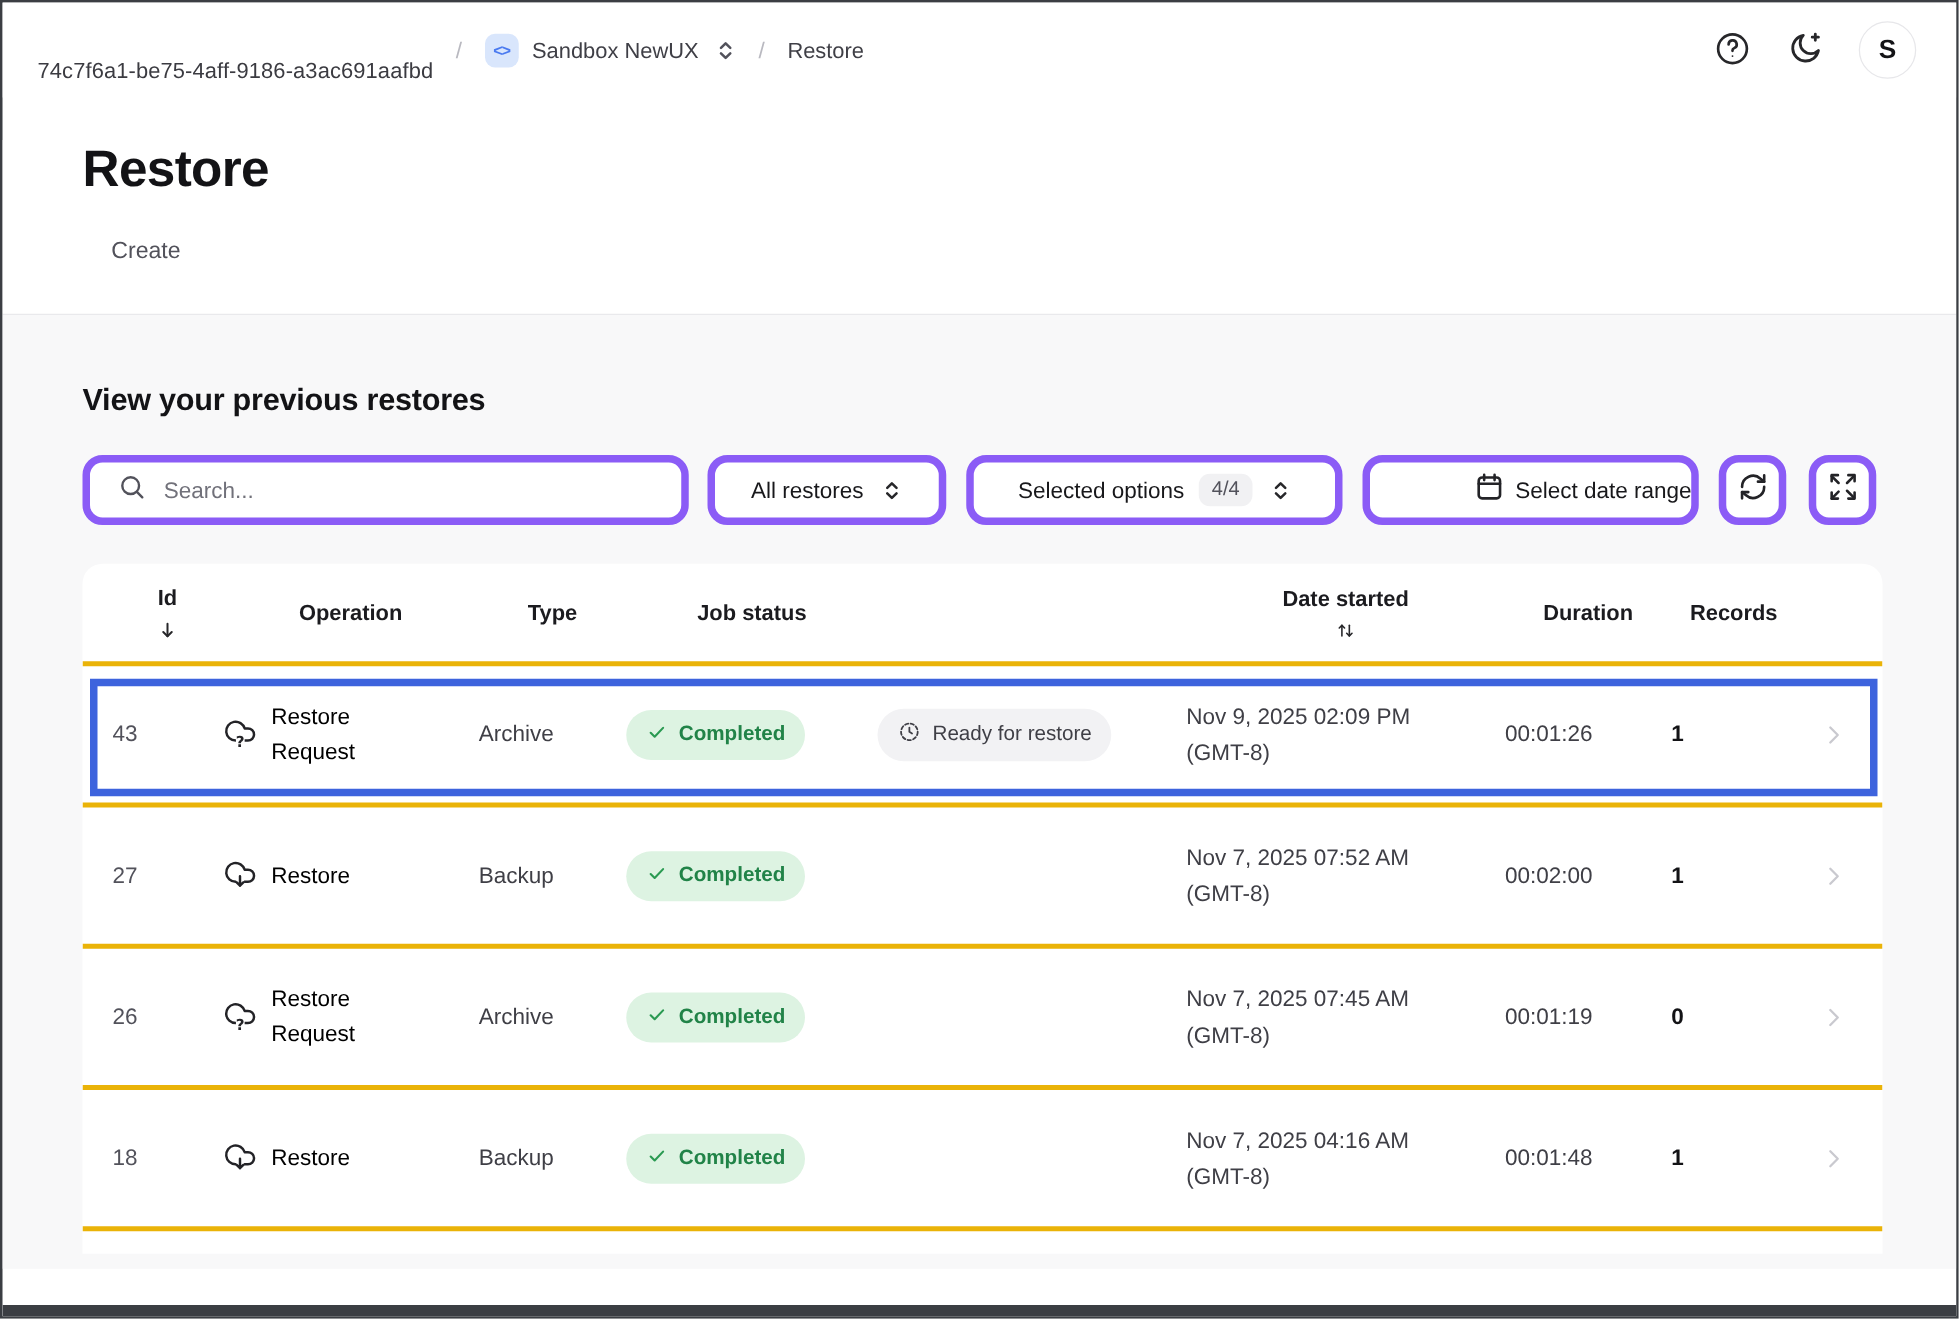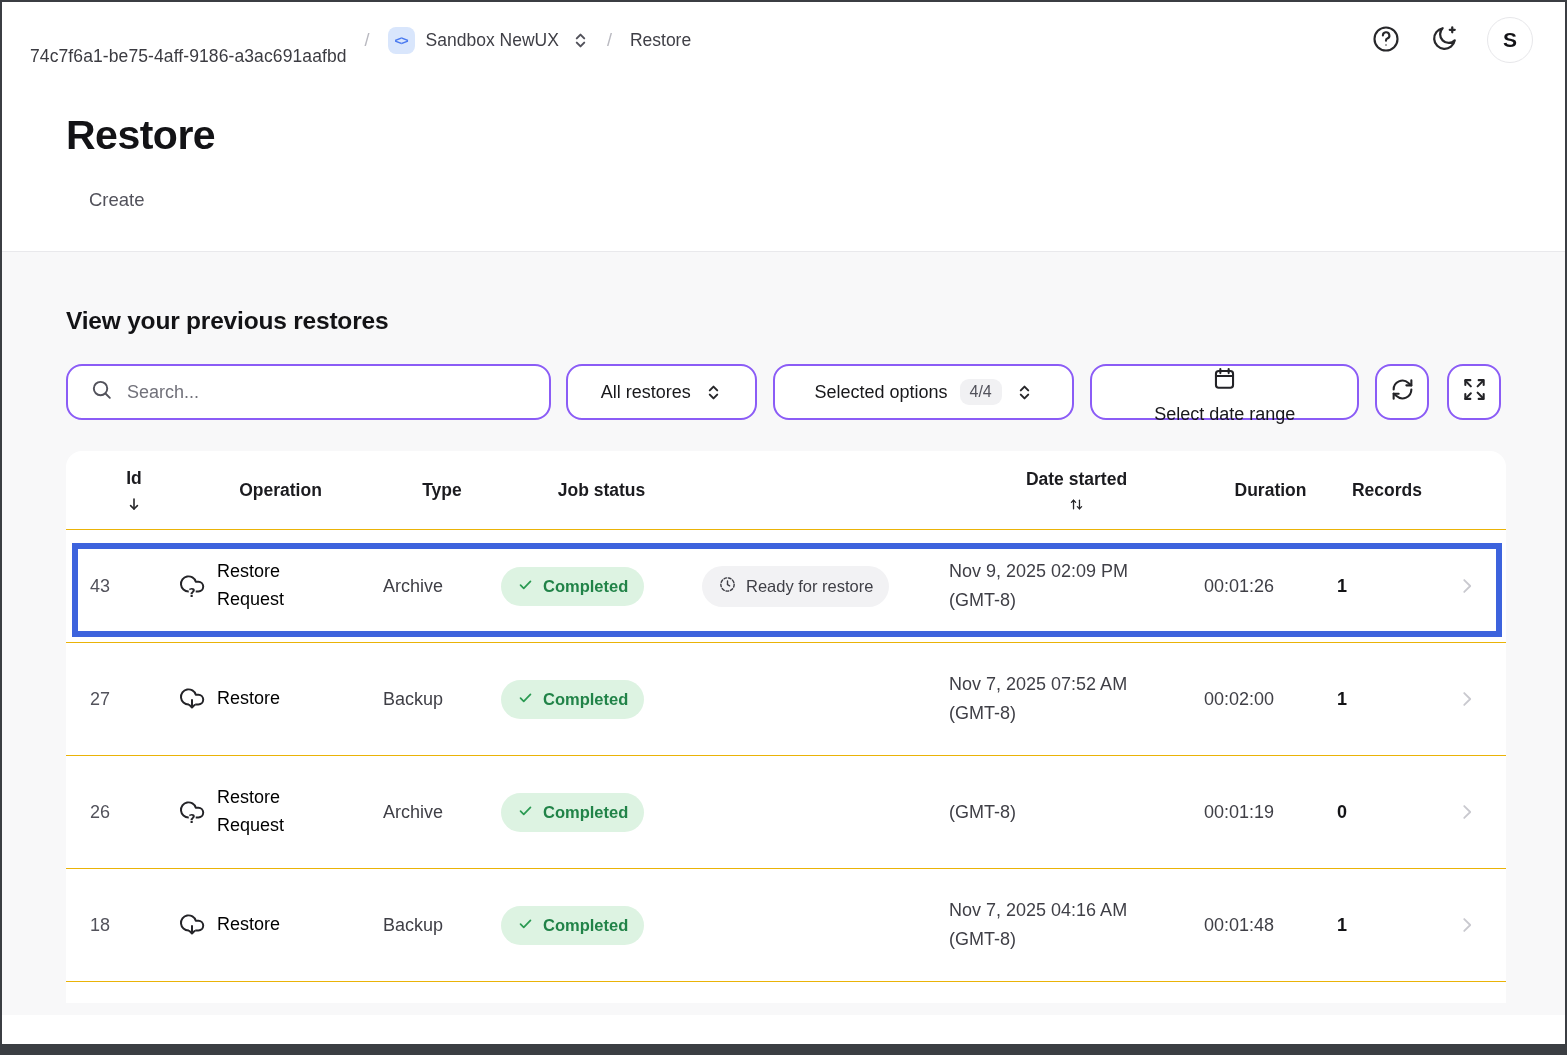--- a/index.html
+++ b/index.html
@@ -49,49 +49,49 @@
   }
   .tabs-rule { border-bottom:1px solid #e9e9ec; }
 
   
   .content { background:#f8f8f9; height:763px; padding:0 64px; position:relative; }
   .section-heading { font-size:24.5px; font-weight:700; color:#131316; padding-top:55px; letter-spacing:-0.2px; }
 
   
   .toolbar { display:flex; margin-top:29px; height:56px; }
   .ctrl {
-    height:56px; background:#fff; border:2px solid #8b5cf6; border-radius:16px;
+    height:56px; background:#fff; border:6px solid #8b5cf6; border-radius:16px;
     display:flex; align-items:center; font-size:18px; color:#18181b;
   }
   .search-box { width:486px; padding:0 22px; gap:14px; margin-right:15px; }
   .search-box input {
     border:none; outline:none; font-size:18px; width:100%; color:#18181b; background:transparent;
     font-family:"Liberation Sans","DejaVu Sans",sans-serif;
   }
   .search-box input::placeholder { color:#71717a; }
   .dd-restores { width:192px; justify-content:center; gap:12px; margin-right:16px; cursor:pointer; }
   .dd-options { width:302px; justify-content:center; gap:12px; margin-right:16px; cursor:pointer; }
   .count-pill { background:#f1f1f3; border-radius:9px; padding:4px 10px; font-size:16px; color:#52525b; }
-  .btn-daterange { width:270px; justify-content:flex-start; gap:8px; margin-right:16px; cursor:pointer;flex-direction:column; }
+  .btn-daterange { width:270px; justify-content:flex-end; gap:8px; margin-right:16px; cursor:pointer; }
   .btn-square { width:54px; justify-content:center; margin-right:18px; cursor:pointer; }
   .btn-square:last-child { margin-right:0; }
 
   
   .card {
     position:relative; margin-top:31px; background:#fff;
     border-radius:16px 16px 0 0; width:1440px; height:552px; overflow:hidden;
   }
   .tgrid {
     display:grid; grid-template-columns:88px 205px 118px 201px 247px 255px 133px 100px 1fr;
     padding:0 24px; align-items:center;
   }
   .thead { height:78px; font-size:17.5px; font-weight:600; color:#1b1b1f; }
   .th { display:flex; align-items:center; gap:7px;flex-direction:column; }
   .sort-icon { display:flex; align-items:center; }
-  .trow { height:113px; border-top:1px solid #eab308; cursor:pointer; }
+  .trow { height:113px; border-top:4px solid #eab308; cursor:pointer; }
   .cell-id { font-size:18px; color:#52525b; }
   .cell-op { display:flex; align-items:center; gap:11px; }
   .op-text { font-size:18px; color:#000000; font-weight:500; max-width:96px; line-height:1.55; }
   .cell-type { font-size:18px; color:#3f3f46; }
   .badge {
     display:inline-flex; align-items:center; gap:9px; border-radius:999px;
     padding:9px 16px; font-size:16.5px; white-space:nowrap;
   }
   .badge-green { background:#ddf3e2; color:#218348; font-weight:700; }
   .badge-gray { background:#f2f2f4; color:#3f3f46; font-weight:500; }
@@ -368,20 +368,21 @@
         <div>
           <span class="badge badge-green">
             <span><svg viewBox="0 0 24 24" width="17" height="17" fill="none" stroke="#2a9a52" stroke-width="2.4" stroke-linecap="round" stroke-linejoin="round">
                   <path d="m5 13 4.5 4.5L19 7.5"></path>
                 </svg></span>
             <span>Completed</span>
           </span>
         </div>
         <div></div>
         <div class="cell-date">
+          <div>Nov 7, 2025 07:45 AM</div>
           <div>(GMT-8)</div>
         </div>
         <div class="cell-dur">00:01:19</div>
         <div class="cell-rec">0</div>
         <div class="cell-chev">
           <svg viewBox="0 0 24 24" width="22" height="22" fill="none" stroke="#c9c9cf" stroke-width="2" stroke-linecap="round" stroke-linejoin="round">
               <path d="m9 5.5 6.5 6.5L9 18.5"></path>
             </svg>
         </div>
       </div>

